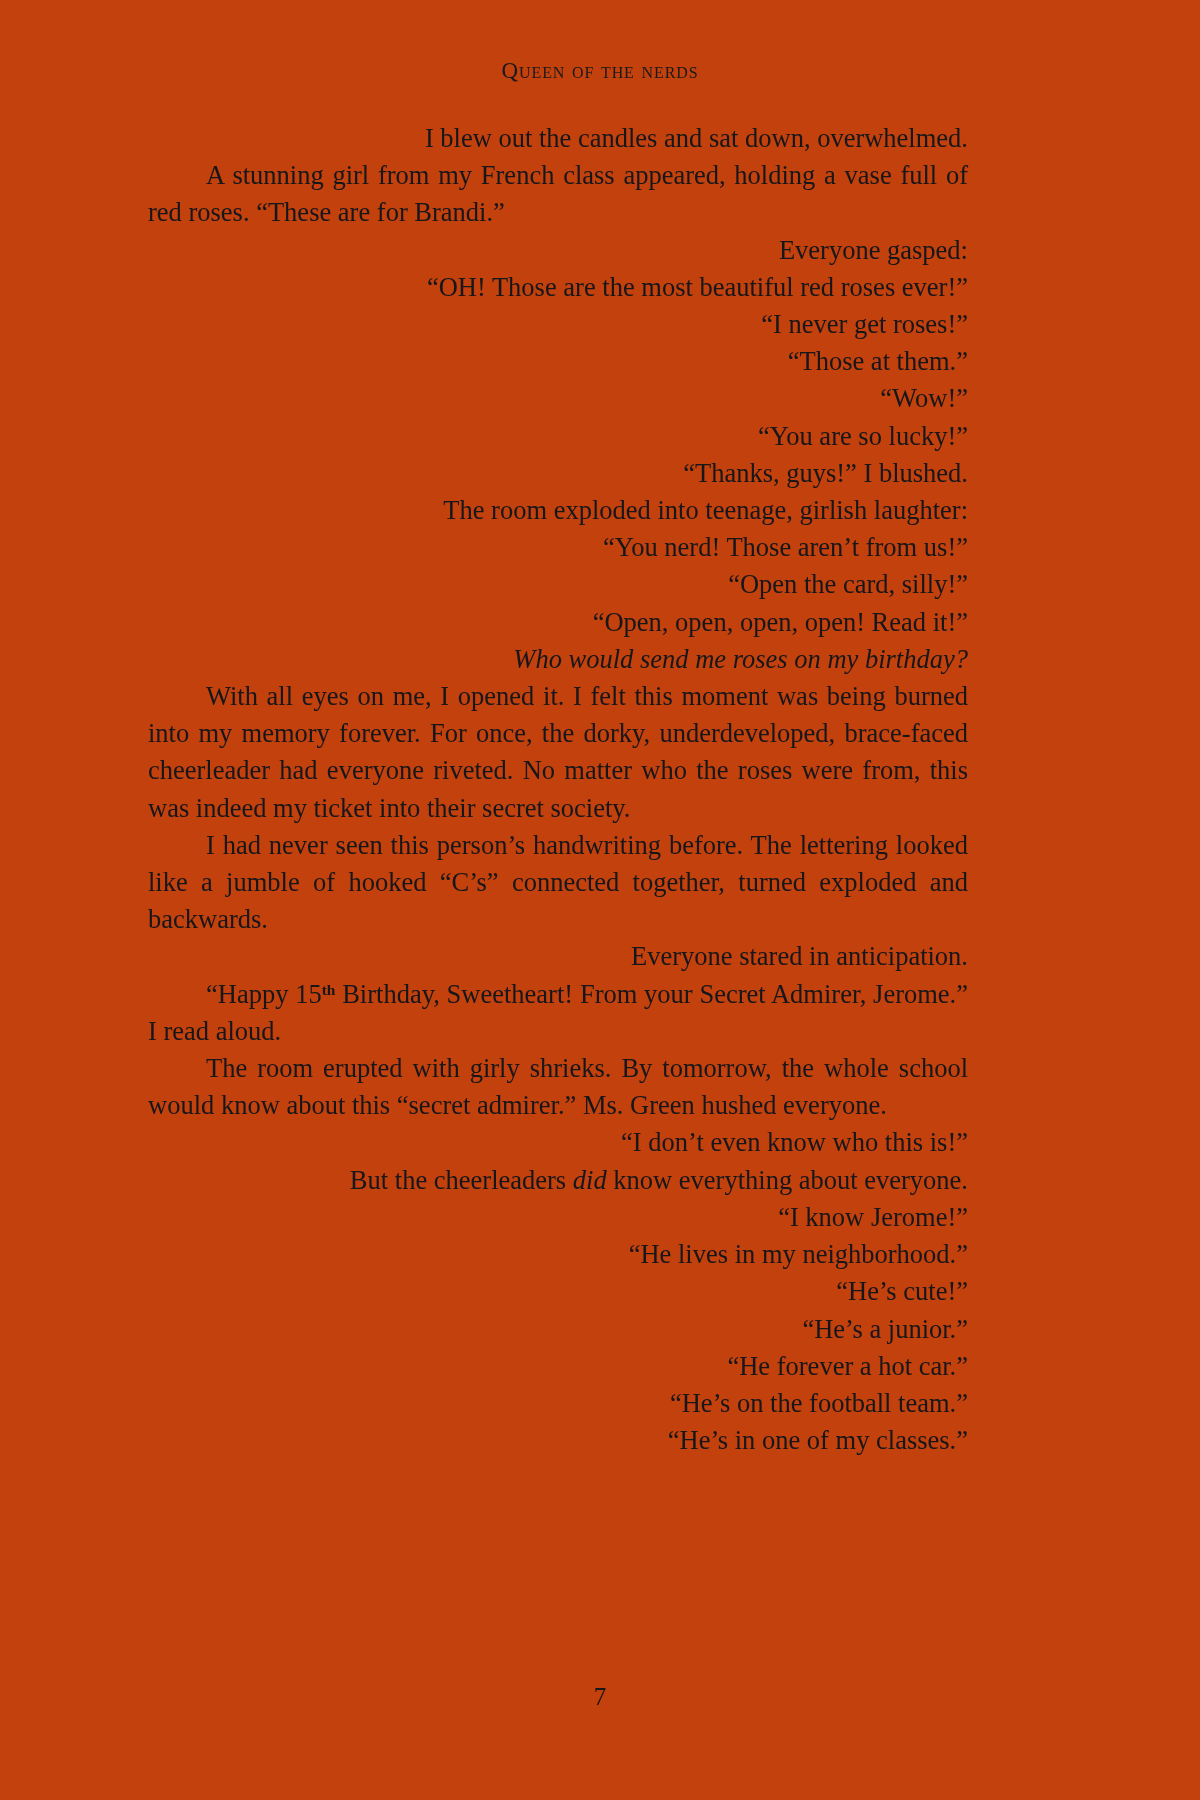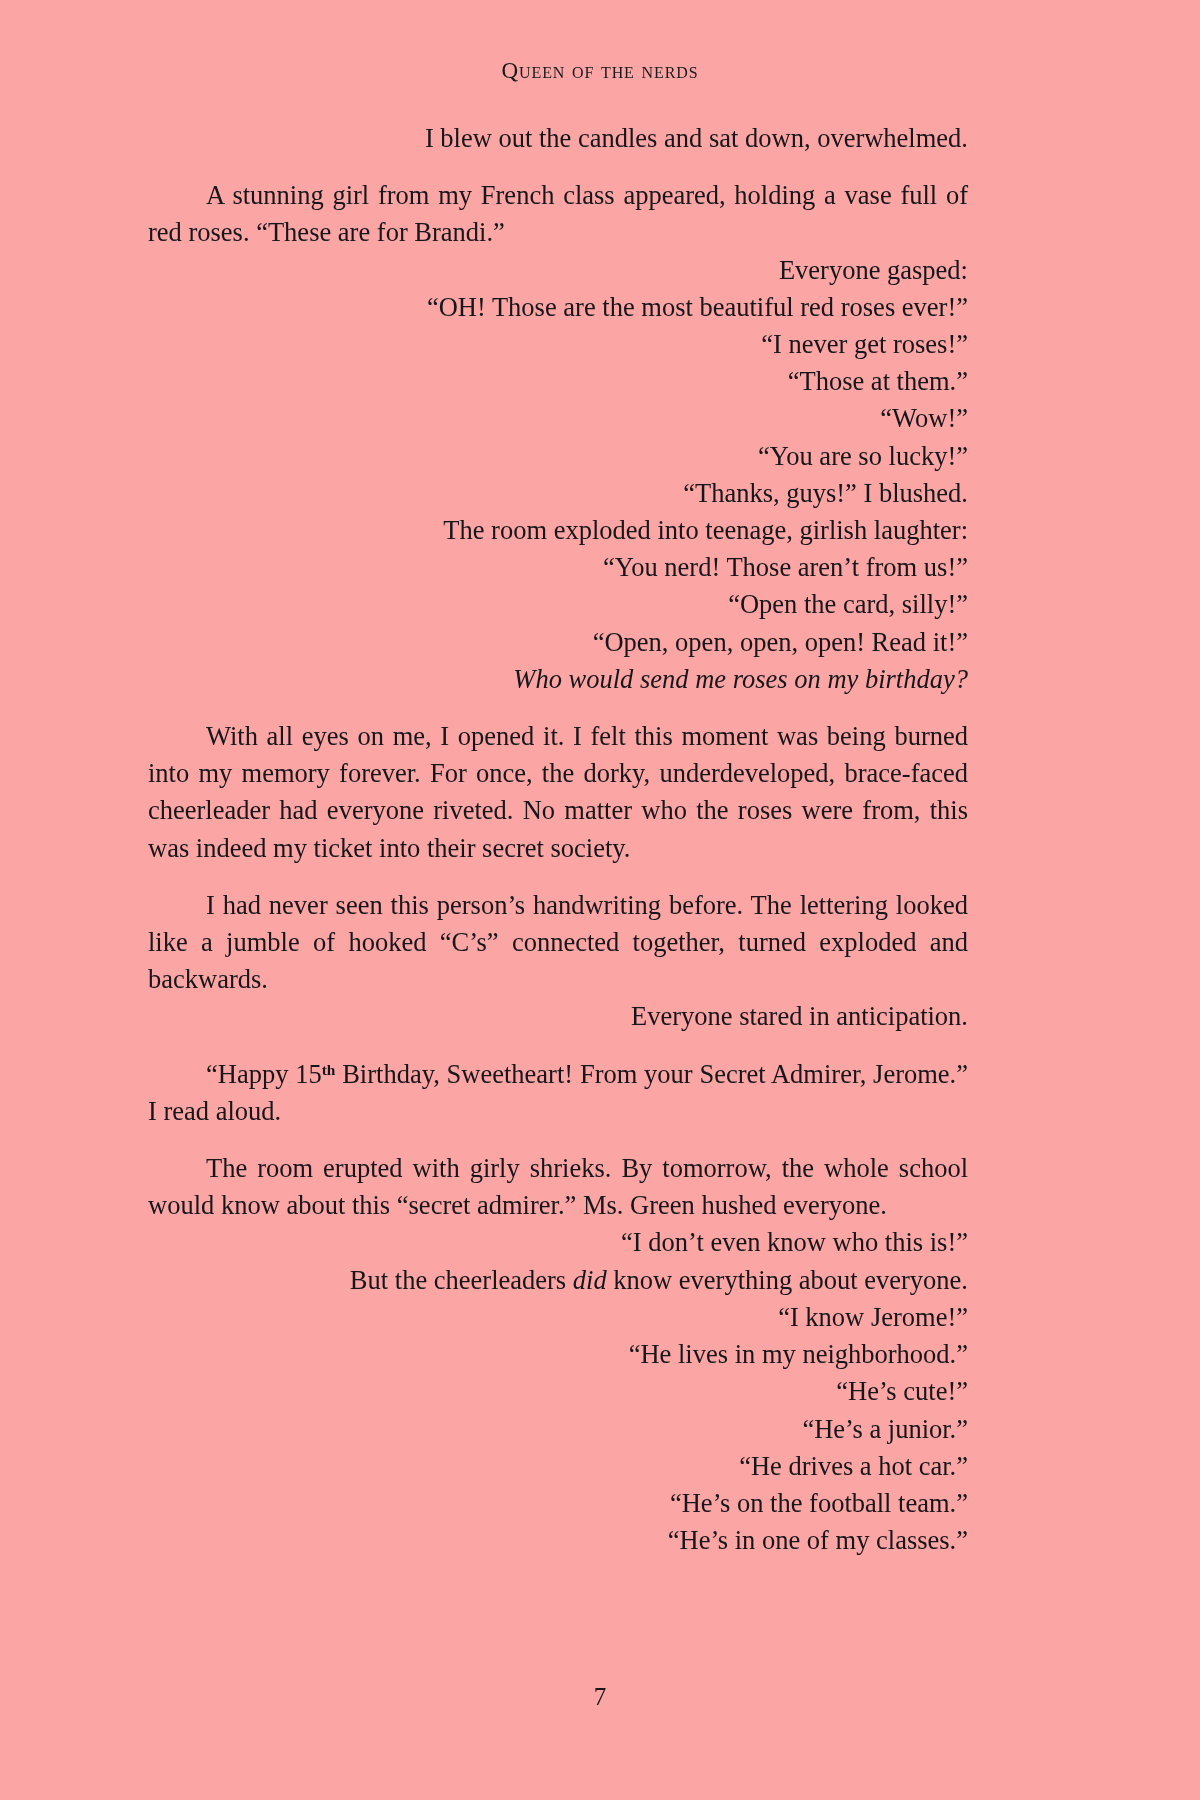--- a/index.html
+++ b/index.html
@@ -12,21 +12,21 @@
     background: #ffffff;
     font-family: "Liberation Serif", "DejaVu Serif", serif;
     color: #17161a;
     -webkit-font-smoothing: antialiased;
   }
   .page {
     position: relative;
     width: 1200px;
     height: 1800px;
     box-sizing: border-box;
-    background: #fca5a5;
+    background: #c2410c;
   }
   .running-head {
     position: absolute;
     top: 58px;
     left: 0;
     width: 1200px;
     text-align: center;
     font-size: 23px;
     letter-spacing: 0.04em;
     font-variant: small-caps;
@@ -46,21 +46,20 @@
     margin: 0;
     font-size: 26.5px;
     line-height: 37.2px;
     text-align: justify;
     text-justify: inter-word;
     hyphens: none;
     color: #17161a;
   }
   p.indent {
     text-indent: 58px;
-    margin-top: 20px;
   }
   p.line {
     text-indent: 58px;
     text-align: right;
   }
   .ital {
     font-style: italic;
   }
   sup {
     font-size: 0.58em;
@@ -117,21 +116,21 @@
     <p class="indent">The room erupted with girly shrieks. By tomorrow, the whole school would know about this “secret admirer.” Ms. Green hushed everyone.</p>
 
     <p class="line">“I don’t even know who this is!”</p>
 
     <p class="line"><span>But the cheerleaders </span><span class="ital">did</span><span> know everything about everyone.</span></p>
 
     <p class="line">“I know Jerome!”</p>
     <p class="line">“He lives in my neighborhood.”</p>
     <p class="line">“He’s cute!”</p>
     <p class="line">“He’s a junior.”</p>
-    <p class="line">“He drives a hot car.”</p>
+    <p class="line">“He forever a hot car.”</p>
     <p class="line">“He’s on the football team.”</p>
     <p class="line">“He’s in one of my classes.”</p>
 
   </div>
 
   <div class="folio">7</div>
 
 </div>
 
 </body></html>

